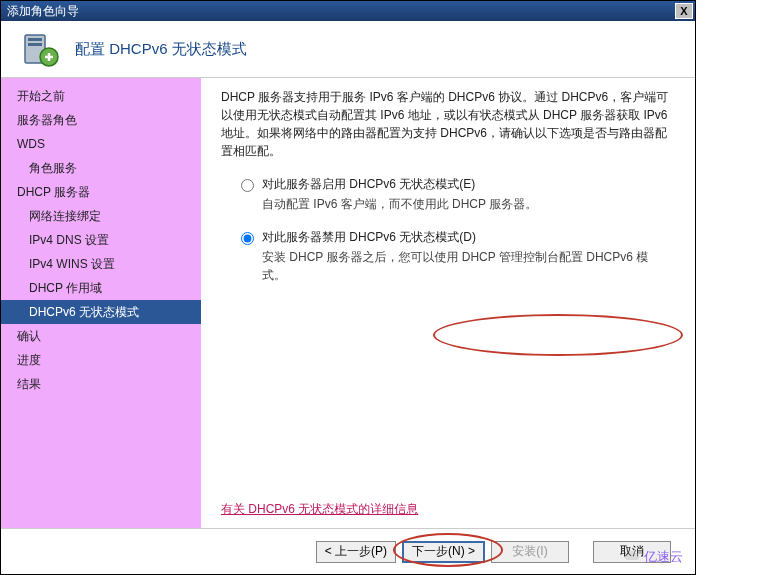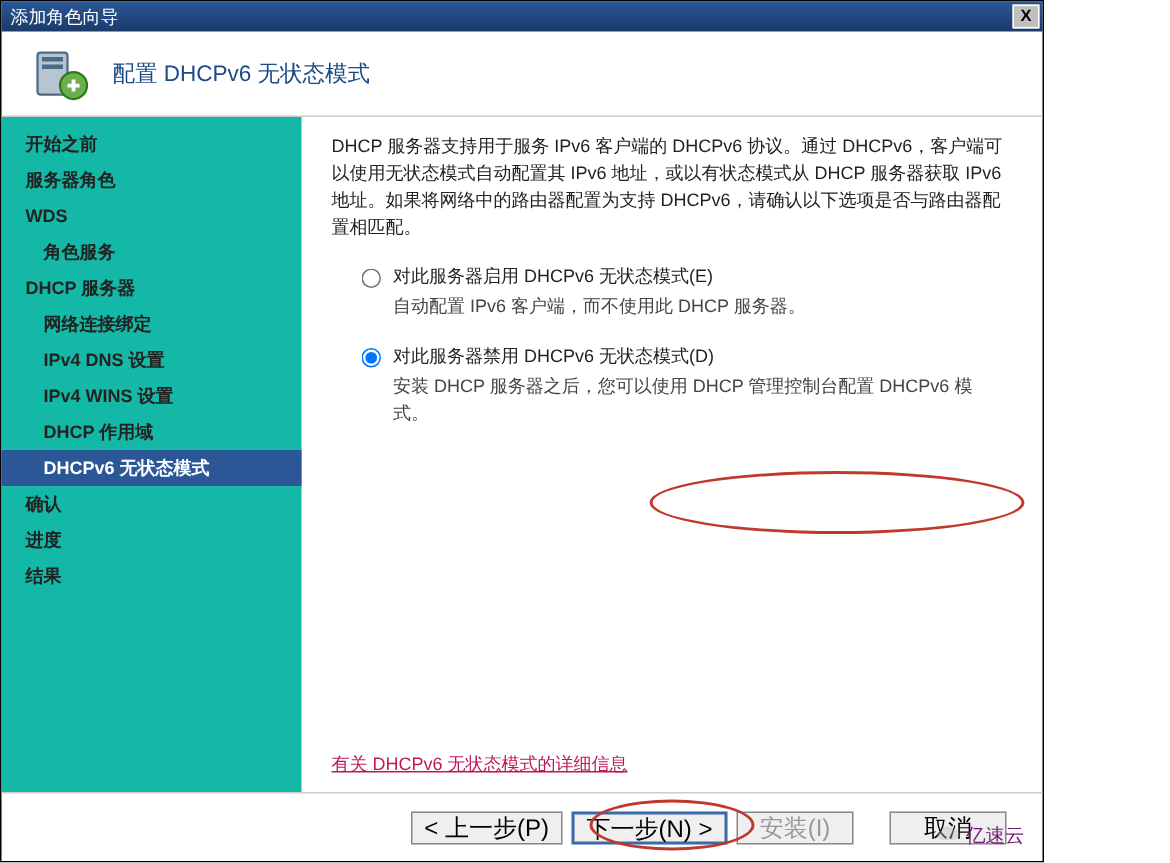--- a/index.html
+++ b/index.html
@@ -6,37 +6,37 @@
   body { font-family: "Microsoft YaHei", SimSun, sans-serif; font-size: 12px; background: #fff; }
   .window { width: 696px; height: 575px; border: 1px solid #000; position: relative; background: #fff; }
   .titlebar { height: 20px; background: linear-gradient(#2b5797,#1a3a6a); color: #fff; display: flex; align-items: center; padding: 0 2px 0 6px; font-size: 12px; }
   .titlebar .spacer { flex: 1; }
   .closebtn { width: 18px; height: 16px; background: #c0c0c0; border: 1px solid #fff; display: flex; align-items: center; justify-content: center; color: #000; font-weight: bold; font-size: 11px; cursor: pointer; }
   .header { height: 57px; display: flex; align-items: center; padding: 0 16px; border-bottom: 1px solid #ccc; }
   .iconwrap { width: 48px; height: 48px; display: flex; align-items: center; justify-content: center; }
   .iconwrap svg { width: 40px; height: 40px; }
   .headtitle { font-size: 15px; color: #1a4a8a; margin-left: 10px; font-weight: 400; }
   .body { display: flex; height: 450px; }
-  .sidebar { width: 200px; background: #14b8a6; padding-top: 6px; font-weight: bold; }
+  .sidebar { width: 200px; background: #f0abfc; padding-top: 6px; }
   .sidebar-item { padding: 3px 0 3px 16px; color: #222; cursor: pointer; font-size: 12px; line-height: 18px; }
   .sidebar-item.lvl2 { padding-left: 28px; }
   .sidebar-item.active { background: #2b5797; color: #fff; }
   .content { flex: 1; padding: 10px 24px 10px 20px; color: #222; position: relative; }
   .para { line-height: 18px; margin-bottom: 14px; }
   .radio-row { display: flex; align-items: center; padding: 2px 0 2px 20px; position: relative; }
   .radio-row input { margin-top: 2px; margin-right: 8px; }
   .radio-desc { padding-left: 41px; color: #444; margin-bottom: 14px; line-height: 18px; }
   .ellipse1 { position: absolute; width: 250px; height: 42px; border: 2px solid #c0392b; border-radius: 50%; left: 232px; top: 236px; pointer-events: none; }
   .link { color: #be185d; text-decoration: underline; cursor: pointer; padding-left: 0; position: absolute; bottom: 10px; }
   .footer { height: 46px; border-top: 1px solid #ccc; display: flex; align-items: center; justify-content: flex-end; padding-right: 24px; gap: 6px; position: relative; }
-  .btn { min-width: 78px; height: 22px; font-size: 16px; background: #efefef; border: 1px solid #888; cursor: pointer; padding: 0 8px; }
+  .btn { min-width: 78px; height: 22px; font-size: 12px; background: #efefef; border: 1px solid #888; cursor: pointer; padding: 0 8px; }
   .btn.default { border: 2px solid #3a6aa8; }
   .btn[disabled] { color: #999; }
   .ellipse2 { position: absolute; width: 110px; height: 34px; border: 2px solid #c0392b; border-radius: 50%; right: 192px; top: 4px; pointer-events: none; }
-  .watermark { position: absolute; right: 12px; bottom: 8px; color: #701a75; font-size: 13px; display: flex; align-items: center; gap: 4px; }
+  .watermark { position: absolute; right: 12px; bottom: 8px; color: #8b5cf6; font-size: 13px; display: flex; align-items: center; gap: 4px; }
   .watermark svg { width: 16px; height: 16px; opacity: .4; }
 </style>
 </head>
 <body>
 
 <div class="window">
 
   <div class="titlebar">
     <span>添加角色向导</span>
     <span class="spacer"></span>

